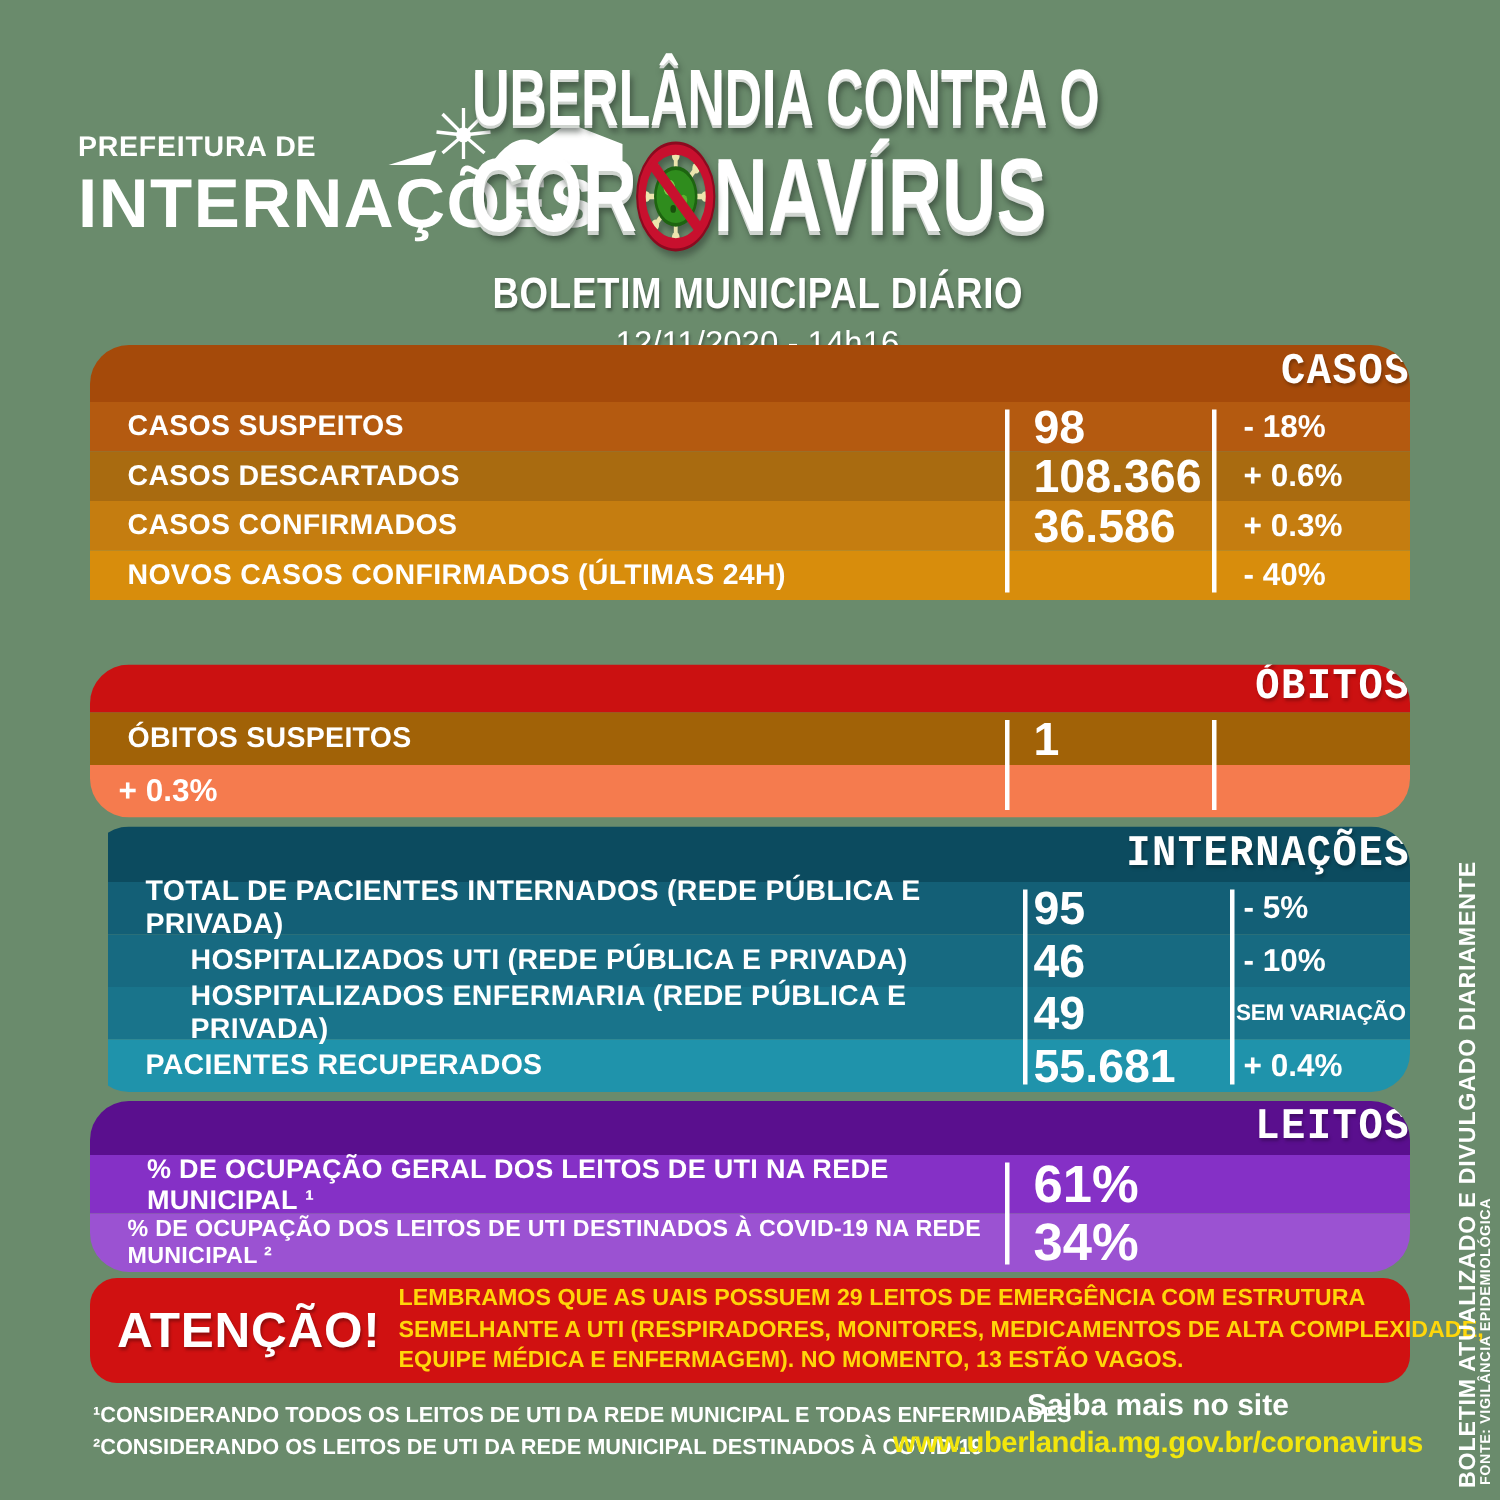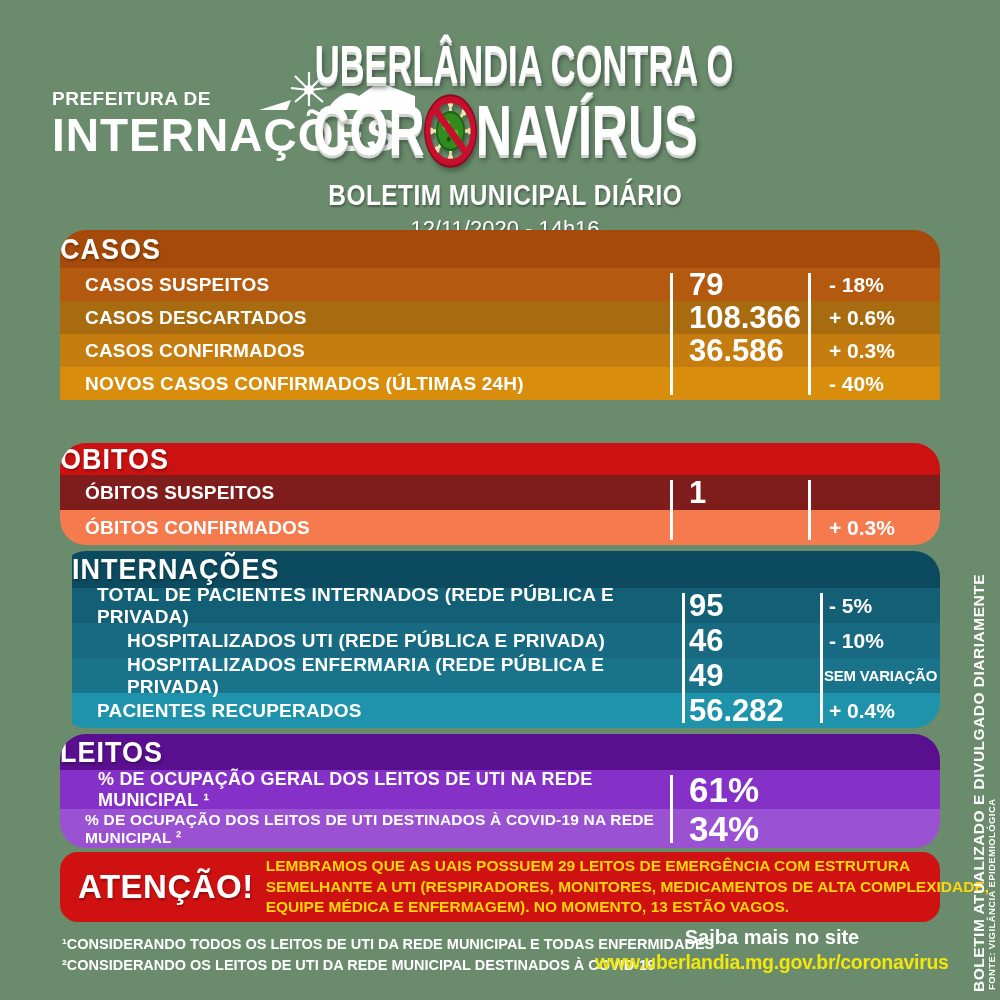--- a/index.html
+++ b/index.html
@@ -35,21 +35,21 @@
   .virus-icon { vertical-align:middle; margin:0 -2px; filter:drop-shadow(2px 3px 2px rgba(35,45,38,.45)); }
   .subtitle { margin-top:8px; }
   .subtitle > span {
     display:inline-block; font-size:26px; font-weight:bold; letter-spacing:.5px;
     transform:scale(.94,1.12); text-shadow:1px 2px 2px rgba(35,45,38,.5);
   }
   .datetime { margin-top:5px; font-size:22px; text-shadow:1px 2px 2px rgba(35,45,38,.45); }
 
   
   .panel { position:absolute; left:60px; width:880px; border-radius:26px; overflow:hidden; }
-  .panel-header { display:flex; align-items:center; justify-content:flex-start; }
+  .panel-header { display:flex; align-items:center; justify-content:flex-end;font-family:Liberation Mono, monospace; }
   .panel-header span {
     display:inline-block; font-size:27px; font-weight:bold; letter-spacing:1px;
     transform:scaleY(1.08); text-shadow:1px 2px 2px rgba(0,0,0,.25);
   }
   .rows { position:relative; }
   .row { display:flex; align-items:center; }
   .lbl { flex:1; padding-left:25px; font-size:19px; font-weight:bold; letter-spacing:.2px; }
   .val { width:138px; padding-left:17px; font-size:31px; font-weight:bold; }
   .pct { width:130px; padding-left:19px; font-size:21px; font-weight:bold; }
   .pct.small { font-size:15px; padding-left:14px; letter-spacing:-.2px; }
@@ -66,21 +66,21 @@
   .casos .r2 { background:#c57d10; }
   .casos .r3 { background:#d88d0c; }
   .pcr-row { height:30px; background:#e09b12; display:flex; align-items:center; padding-left:25px;margin-top:36px; }
   .pcr-row span { font-size:17px; font-weight:bold; }
   .pcr-row .sep { margin-left:82px; }
 
   
   .obitos { top:443px; height:102px; }
   .obitos .panel-header { height:32px; background:#cb1111; }
   .obitos .row { height:35px; }
-  .obitos .r0 { background:#7f1d1d; }
+  .obitos .r0 { background:#a16207; }
   .obitos .r1 { background:#f57b4e; }
 
   
   .internacoes { top:551px; height:177px;padding-left:12px; }
   .internacoes .panel-header { height:37px; background:#0c4b5f; }
   .internacoes .row { height:35px; }
   .internacoes .r0 { background:#135f76; }
   .internacoes .r1 { background:#176a81; }
   .internacoes .r2 { background:#19748b; }
   .internacoes .r3 { background:#1f93ab; }
@@ -191,21 +191,21 @@
     <div class="datetime">12/11/2020 - 14h16</div>
   </div>
 
   <section class="panel casos">
     <div class="panel-header">
       <span>CASOS</span>
     </div>
     <div class="rows">
       <div class="row r0">
         <div class="lbl">CASOS SUSPEITOS</div>
-        <div class="val">79</div>
+        <div class="val">98</div>
         <div class="pct">- 18%</div>
       </div>
       <div class="row r1">
         <div class="lbl">CASOS DESCARTADOS</div>
         <div class="val">108.366</div>
         <div class="pct">+ 0.6%</div>
       </div>
       <div class="row r2">
         <div class="lbl">CASOS CONFIRMADOS</div>
         <div class="val">36.586</div>
@@ -228,21 +228,20 @@
     <div class="panel-header">
       <span>ÓBITOS</span>
     </div>
     <div class="rows">
       <div class="row r0">
         <div class="lbl">ÓBITOS SUSPEITOS</div>
         <div class="val">1</div>
         <div class="pct"></div>
       </div>
       <div class="row r1">
-        <div class="lbl">ÓBITOS CONFIRMADOS</div>
         <div class="pct">+ 0.3%</div>
       </div>
       <div class="divider d1"></div>
       <div class="divider d2"></div>
     </div>
   </section>
 
   <section class="panel internacoes">
     <div class="panel-header">
       <span>INTERNAÇÕES</span>
@@ -258,21 +257,21 @@
         <div class="val">46</div>
         <div class="pct">- 10%</div>
       </div>
       <div class="row r2">
         <div class="lbl indent">HOSPITALIZADOS ENFERMARIA (REDE PÚBLICA E PRIVADA)</div>
         <div class="val">49</div>
         <div class="pct small">SEM VARIAÇÃO</div>
       </div>
       <div class="row r3">
         <div class="lbl">PACIENTES RECUPERADOS</div>
-        <div class="val">56.282</div>
+        <div class="val">55.681</div>
         <div class="pct">+ 0.4%</div>
       </div>
       <div class="divider d1"></div>
       <div class="divider d2"></div>
     </div>
   </section>
 
   <section class="panel leitos">
     <div class="panel-header">
       <span>LEITOS</span>

